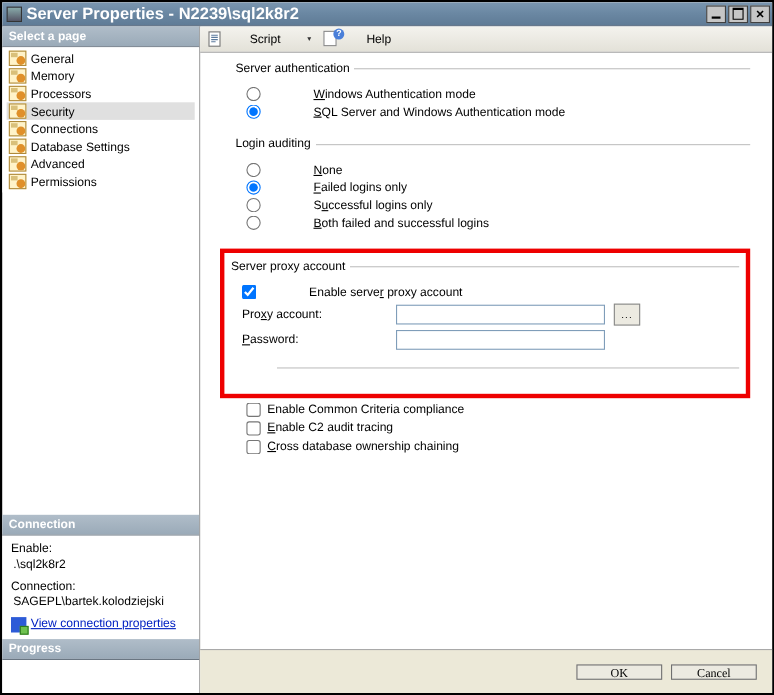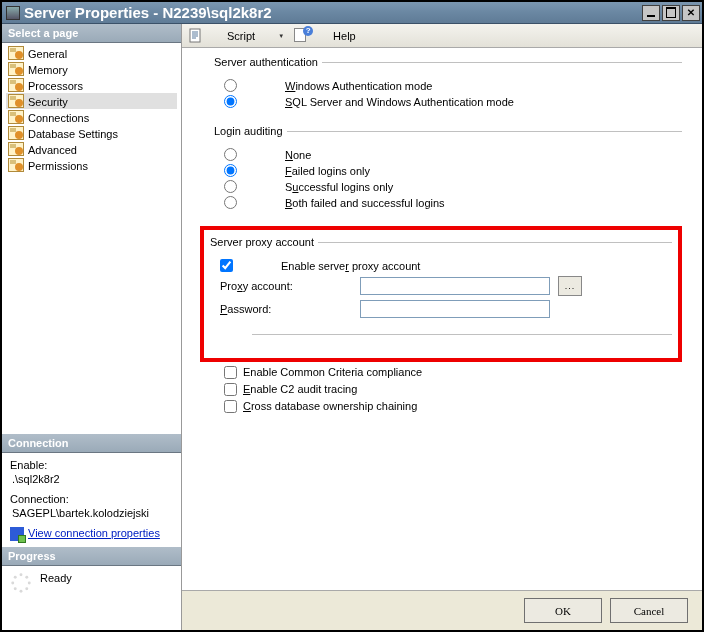--- a/index.html
+++ b/index.html
@@ -160,21 +160,21 @@
   .check-row2 { display:flex; margin:4px 0 4px 10px;}
   .check-row2 input { margin:0 6px 0 0;}
   .btnbar {
     height:40px;
     border-top:1px solid #a9a9a9;
     display:flex; align-items:center; justify-content:flex-end;
     padding:0 14px;
     background:#ece9d8;
   }
   .btnbar button {
-    width:78px; height:25px;
+    width:78px; height:14px;
     margin-left:8px;
     border:1px solid #707070;
     background:#eceae1;
     font-family:Tahoma; font-size:11px;
   }
   .leftpane .filler1 { flex:1; }
 </style>
 </head>
 <body>
 
@@ -235,35 +235,20 @@
       <div class="val">.\sql2k8r2</div>
       <div class="lbl">Connection:</div>
       <div class="val">SAGEPL\bartek.kolodziejski</div>
       <div class="connlink-row">
         <span class="net-icon"></span>
         <span class="connlink">View connection properties</span>
       </div>
     </div>
 
     <div class="sectionhdr">Progress</div>
-    <div class="progresspane">
-      <div class="prog-spinner">
-        <svg viewBox="0 0 24 24" width="22" height="22">
-          <circle cx="12" cy="3" r="1.6"></circle>
-            <circle cx="18.3" cy="5.7" r="1.6"></circle>
-          <circle cx="21" cy="12" r="1.6"></circle>
-            <circle cx="18.3" cy="18.3" r="1.6"></circle>
-          <circle cx="12" cy="21" r="1.6"></circle>
-            <circle cx="5.7" cy="18.3" r="1.6"></circle>
-          <circle cx="3" cy="12" r="1.6"></circle>
-            <circle cx="5.7" cy="5.7" r="1.6"></circle>
-        </svg>
-      </div>
-      <div>Ready</div>
-    </div>
     <div style="height:30px;background:#fff;"></div>
   </div>
 
   <div class="rightpane">
     <div class="toolbar">
       <div class="tb-btn">
         <span class="tb-icon script-icon">
           <svg width="16" height="16" viewBox="0 0 16 16">
             <rect x="2" y="1" width="10" height="13" fill="#fff" stroke="#777"></rect>
             <path d="M4 4 H10 M4 6 H10 M4 8 H10 M4 10 H8" stroke="#5b7a9d" stroke-width="1"></path>

